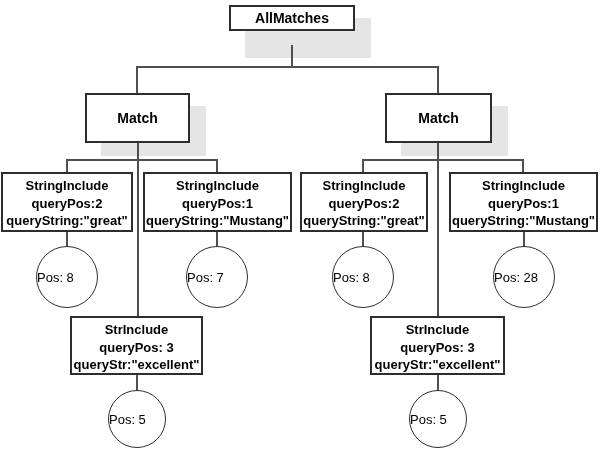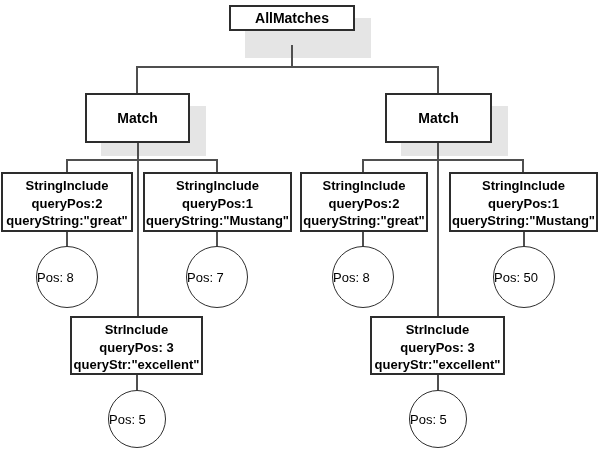--- a/index.html
+++ b/index.html
@@ -119,21 +119,21 @@
   <div class="circle" style="left:36px;top:246px;width:62px;height:62px;">
     <span>Pos: 8</span>
   </div>
   <div class="circle" style="left:186px;top:246px;width:62px;height:62px;">
     <span>Pos: 7</span>
   </div>
   <div class="circle" style="left:332px;top:246px;width:62px;height:62px;">
     <span>Pos: 8</span>
   </div>
   <div class="circle" style="left:493px;top:246px;width:62px;height:62px;">
-    <span>Pos: 50</span>
+    <span>Pos: 28</span>
   </div>
 
   <div class="box multi" style="left:70px;top:316px;width:133px;height:59px;">
     <span class="node-title">StrInclude</span>
     <span class="node-attr">queryPos: 3</span>
     <span class="node-attr">queryStr:"excellent"</span>
   </div>
   <div class="box multi" style="left:370px;top:316px;width:135px;height:59px;">
     <span class="node-title">StrInclude</span>
     <span class="node-attr">queryPos: 3</span>

